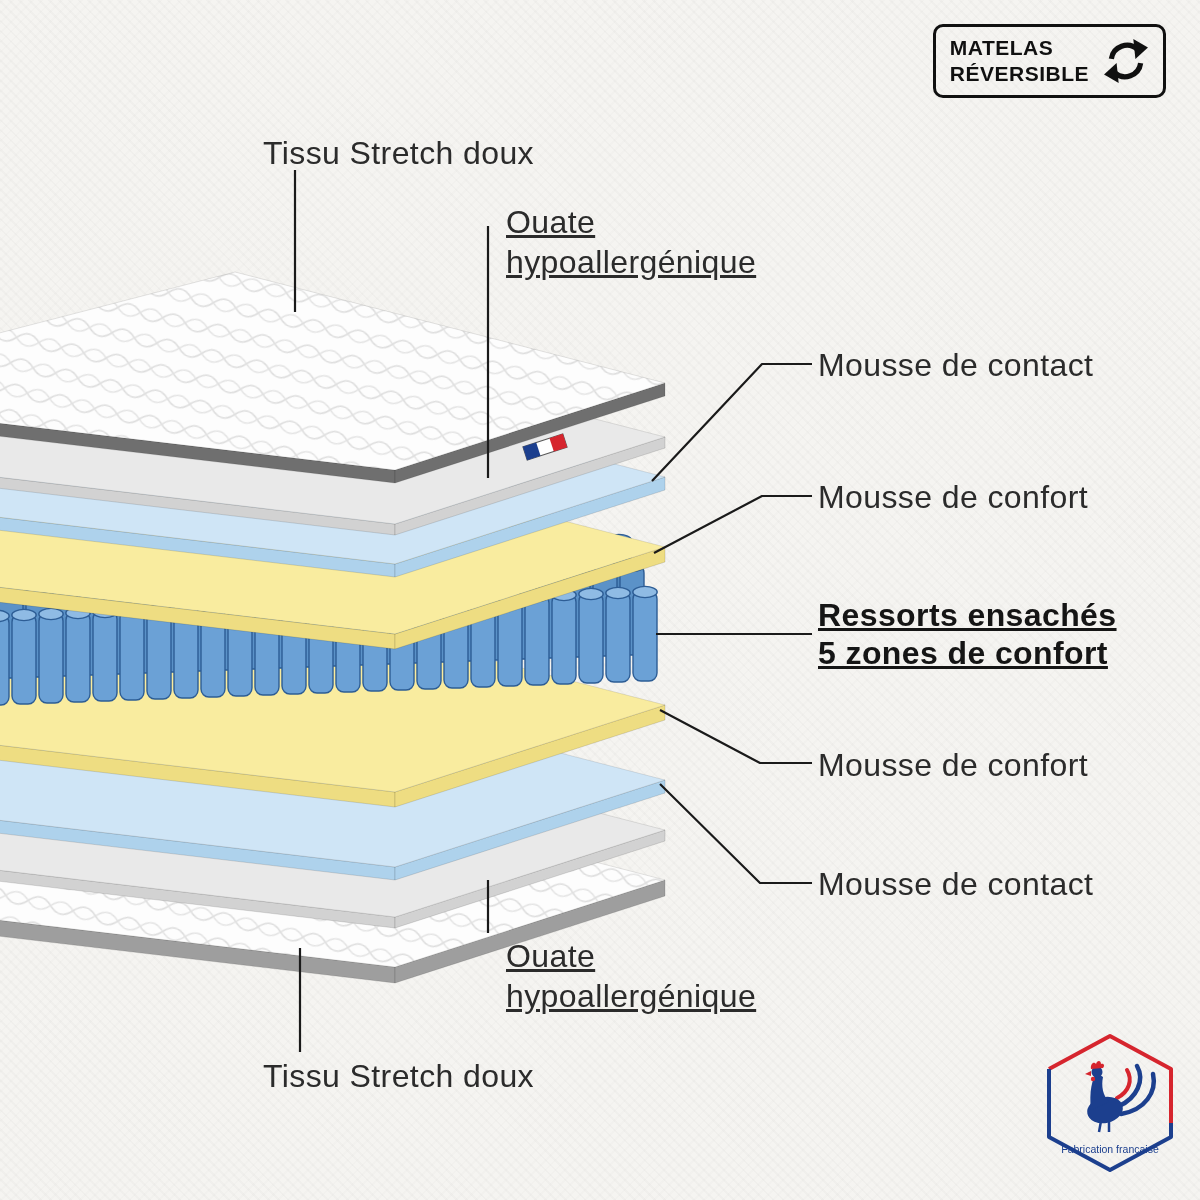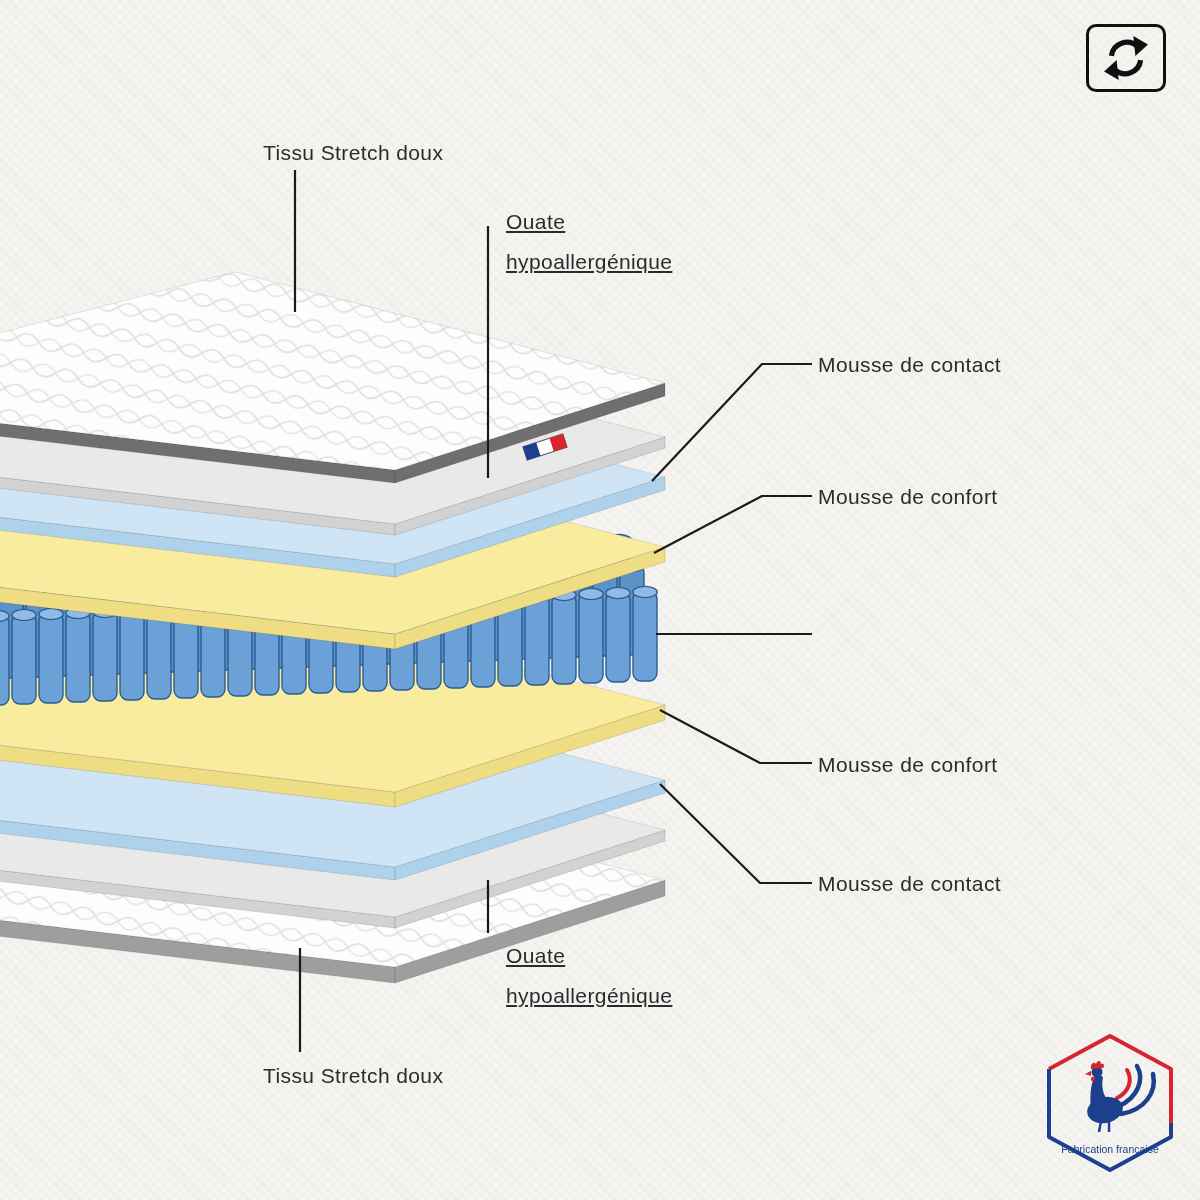--- a/index.html
+++ b/index.html
@@ -5,21 +5,21 @@
   html,body{margin:0;padding:0;}
   .stage{
     position:relative;width:1200px;height:1200px;overflow:hidden;
     background-color:#f5f4f1;
     background-image:
       repeating-linear-gradient(45deg, rgba(0,0,0,.018) 0 2px, transparent 2px 7px),
       repeating-linear-gradient(-45deg, rgba(0,0,0,.012) 0 2px, transparent 2px 7px);
     font-family:"Liberation Sans", sans-serif;
   }
   svg.diagram{position:absolute;left:0;top:0;}
-  .lbl{position:absolute;font-size:21px;line-height:40px;color:#2b2b2b;
+  .lbl{position:absolute;font-size:32px;line-height:40px;color:#2b2b2b;
        letter-spacing:.4px;white-space:nowrap;}
   .lbl .line{display:block;text-decoration:underline;}
   .lbl.bold{font-weight:700;color:#151515;line-height:38px;}
   .badge{position:absolute;top:24px;right:34px;border:3.5px solid #101010;border-radius:10px;
          padding:8px 14px;display:flex;align-items:center;gap:14px;}
   .badge-text span{display:block;font-weight:700;font-size:21px;line-height:26px;
          letter-spacing:.5px;color:#101010;}
   .stamp{position:absolute;left:1035px;top:1028px;}
 </style>
 </head>
@@ -240,33 +240,41 @@
 
   <div class="lbl" style="left:506px;top:202px">
     <span class="line">Ouate</span>
     <span class="line">hypoallergénique</span>
   </div>
 
   <div class="lbl" style="left:818px;top:345px">Mousse de contact</div>
 
   <div class="lbl" style="left:818px;top:477px">Mousse de confort</div>
 
+  <div class="lbl bold" style="left:818px;top:596px">
+    <span class="line">Ressorts ensachés</span>
+    <span class="line">5 zones de confort</span>
+  </div>
 
   <div class="lbl" style="left:818px;top:745px">Mousse de confort</div>
 
   <div class="lbl" style="left:818px;top:864px">Mousse de contact</div>
 
   <div class="lbl" style="left:506px;top:936px">
     <span class="line">Ouate</span>
     <span class="line">hypoallergénique</span>
   </div>
 
   <div class="lbl" style="left:263px;top:1056px">Tissu Stretch doux</div>
 
   <div class="badge">
+    <div class="badge-text">
+      <span>MATELAS</span>
+      <span>RÉVERSIBLE</span>
+    </div>
     <svg width="46" height="46" viewBox="0 0 44 44">
       <g stroke="#101010" stroke-width="5" fill="none">
         <path d="M 8 20 A 15 15 0 0 1 33 11"></path>
       </g>
       <polygon points="29,1 43,9 31,20" fill="#101010"></polygon>
       <g transform="rotate(180 22 22)">
         <g stroke="#101010" stroke-width="5" fill="none">
           <path d="M 8 20 A 15 15 0 0 1 33 11"></path>
         </g>
         <polygon points="29,1 43,9 31,20" fill="#101010"></polygon>

